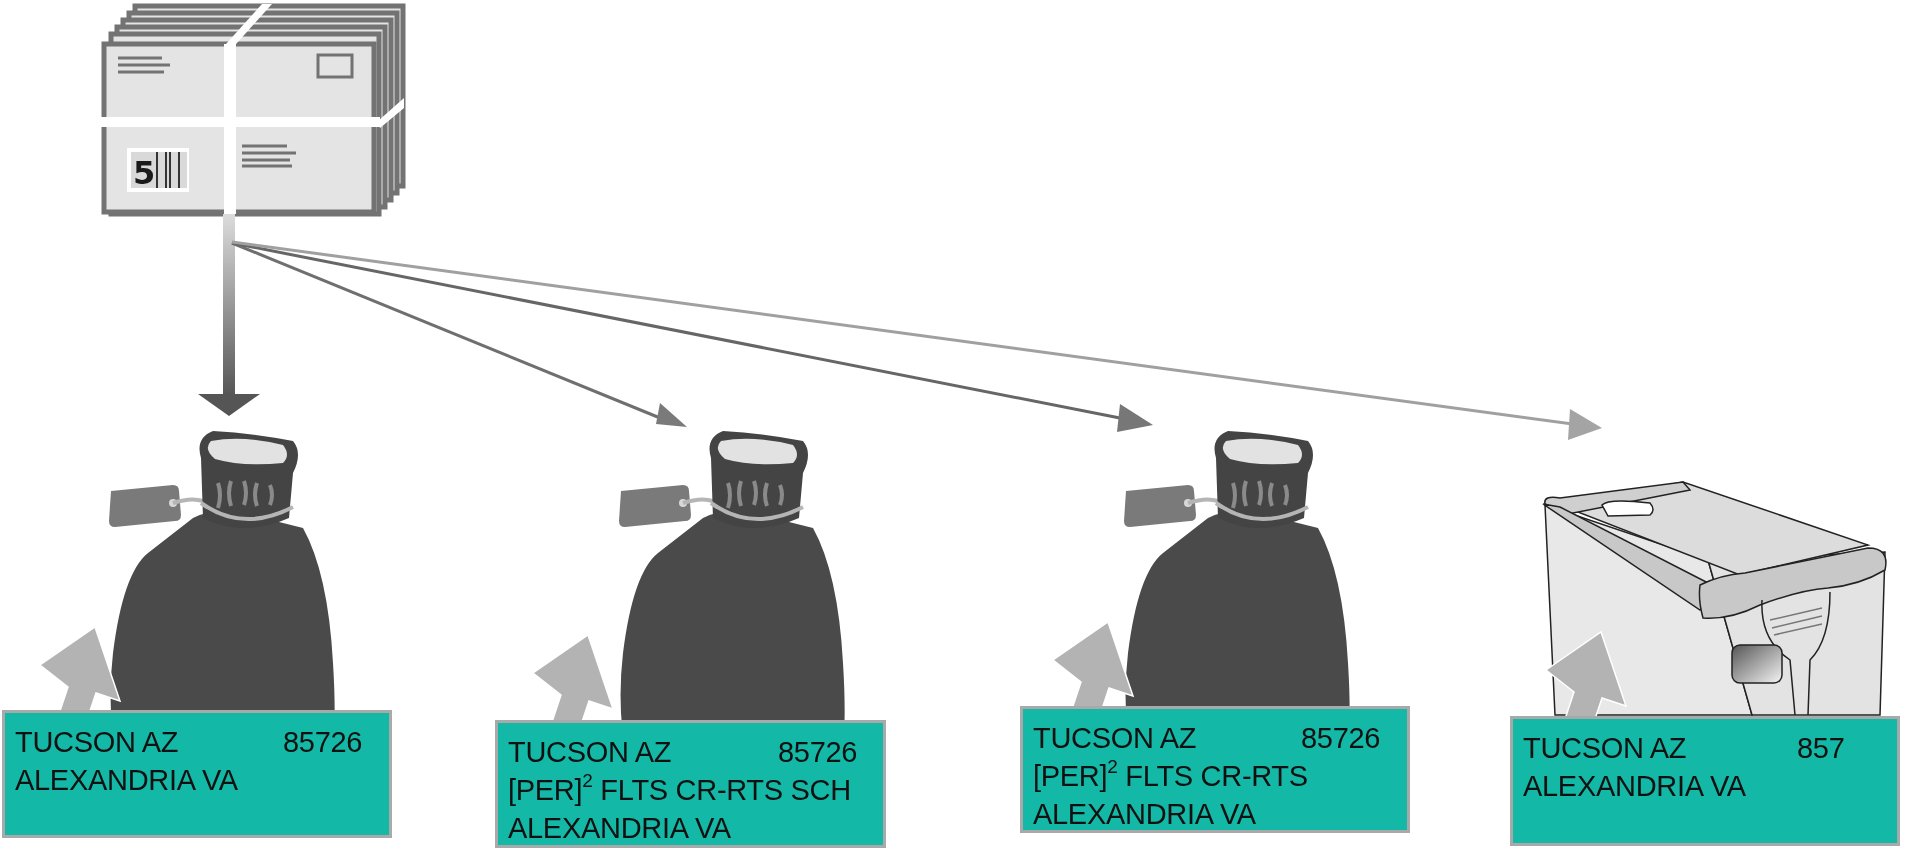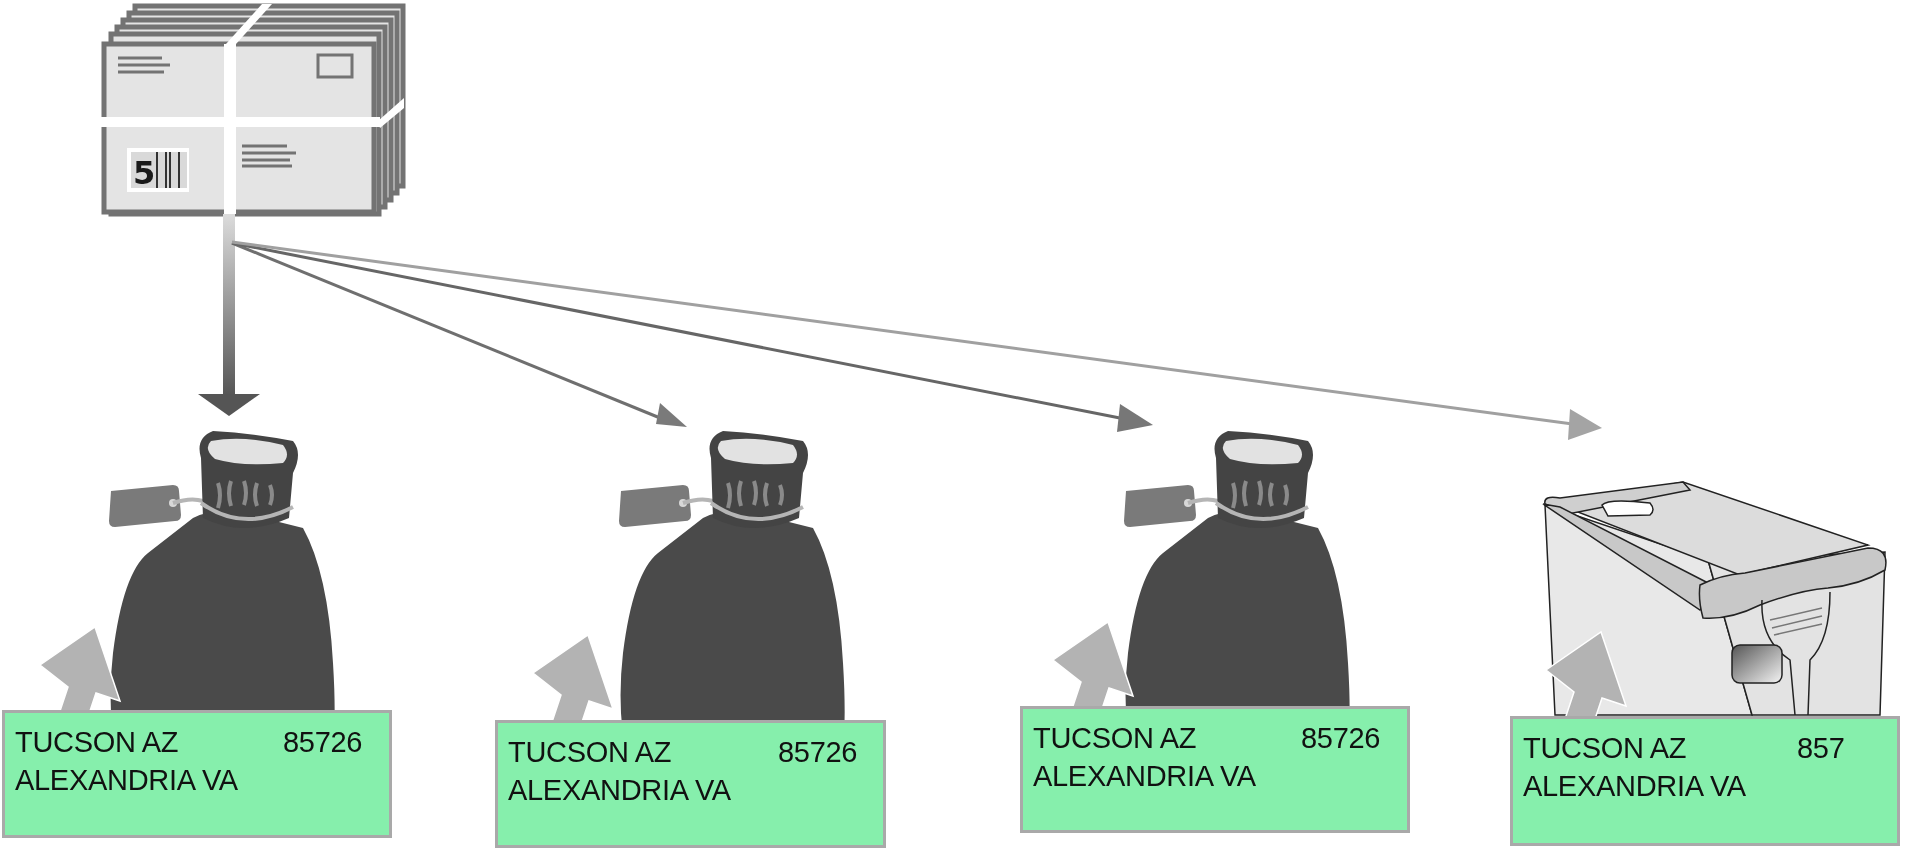--- a/index.html
+++ b/index.html
@@ -1,19 +1,19 @@
 <!DOCTYPE html>
 <html><head>
 <meta charset="utf-8">
 <style>
   html, body { margin: 0; padding: 0; background: #ffffff; }
   body { width: 1931px; height: 859px; position: relative; overflow: hidden;
          font-family: "Liberation Sans", "DejaVu Sans", sans-serif; }
   #art { position: absolute; left: 0; top: 0; width: 1931px; height: 859px; }
-  .label { position: absolute; box-sizing: border-box; background: #86efac;
+  .label { position: absolute; box-sizing: border-box; background: #14b8a6;
            border: 3px solid #a9a9a9; padding: 10px 10px 6px 10px; color: #111;
            font-size: 29px; line-height: 38px; letter-spacing: -0.3px; }
   .label .row { white-space: nowrap; position: relative; }
   .label .zip { position: absolute; }
   .label sup { font-size: 19px; line-height: 0; vertical-align: 13px; }
 </style>
 </head>
 <body>
 
 <svg id="art" viewBox="0 0 1931 859" xmlns="http://www.w3.org/2000/svg">
@@ -116,24 +116,26 @@
   <use href="#pointer" x="1546" y="670"></use>
 </svg>
 
 <div class="label" style="left:2px; top:710px; width:390px; height:128px;">
   <div class="row"><span>TUCSON AZ</span><span class="zip" style="left:268px">85726</span></div>
   <div class="row">ALEXANDRIA VA</div>
 </div>
 
 <div class="label" style="left:495px; top:720px; width:391px; height:128px;">
   <div class="row"><span>TUCSON AZ</span><span class="zip" style="left:270px">85726</span></div>
+  <div class="row"><span>[PER]</span><sup>2</sup><span> FLTS CR-RTS SCH</span></div>
   <div class="row">ALEXANDRIA VA</div>
 </div>
 
 <div class="label" style="left:1020px; top:706px; width:390px; height:127px;">
   <div class="row"><span>TUCSON AZ</span><span class="zip" style="left:268px">85726</span></div>
+  <div class="row"><span>[PER]</span><sup>2</sup><span> FLTS CR-RTS</span></div>
   <div class="row">ALEXANDRIA VA</div>
 </div>
 
 <div class="label" style="left:1510px; top:716px; width:390px; height:130px;">
   <div class="row"><span>TUCSON AZ</span><span class="zip" style="left:274px">857</span></div>
   <div class="row">ALEXANDRIA VA</div>
 </div>
 
 </body></html>

